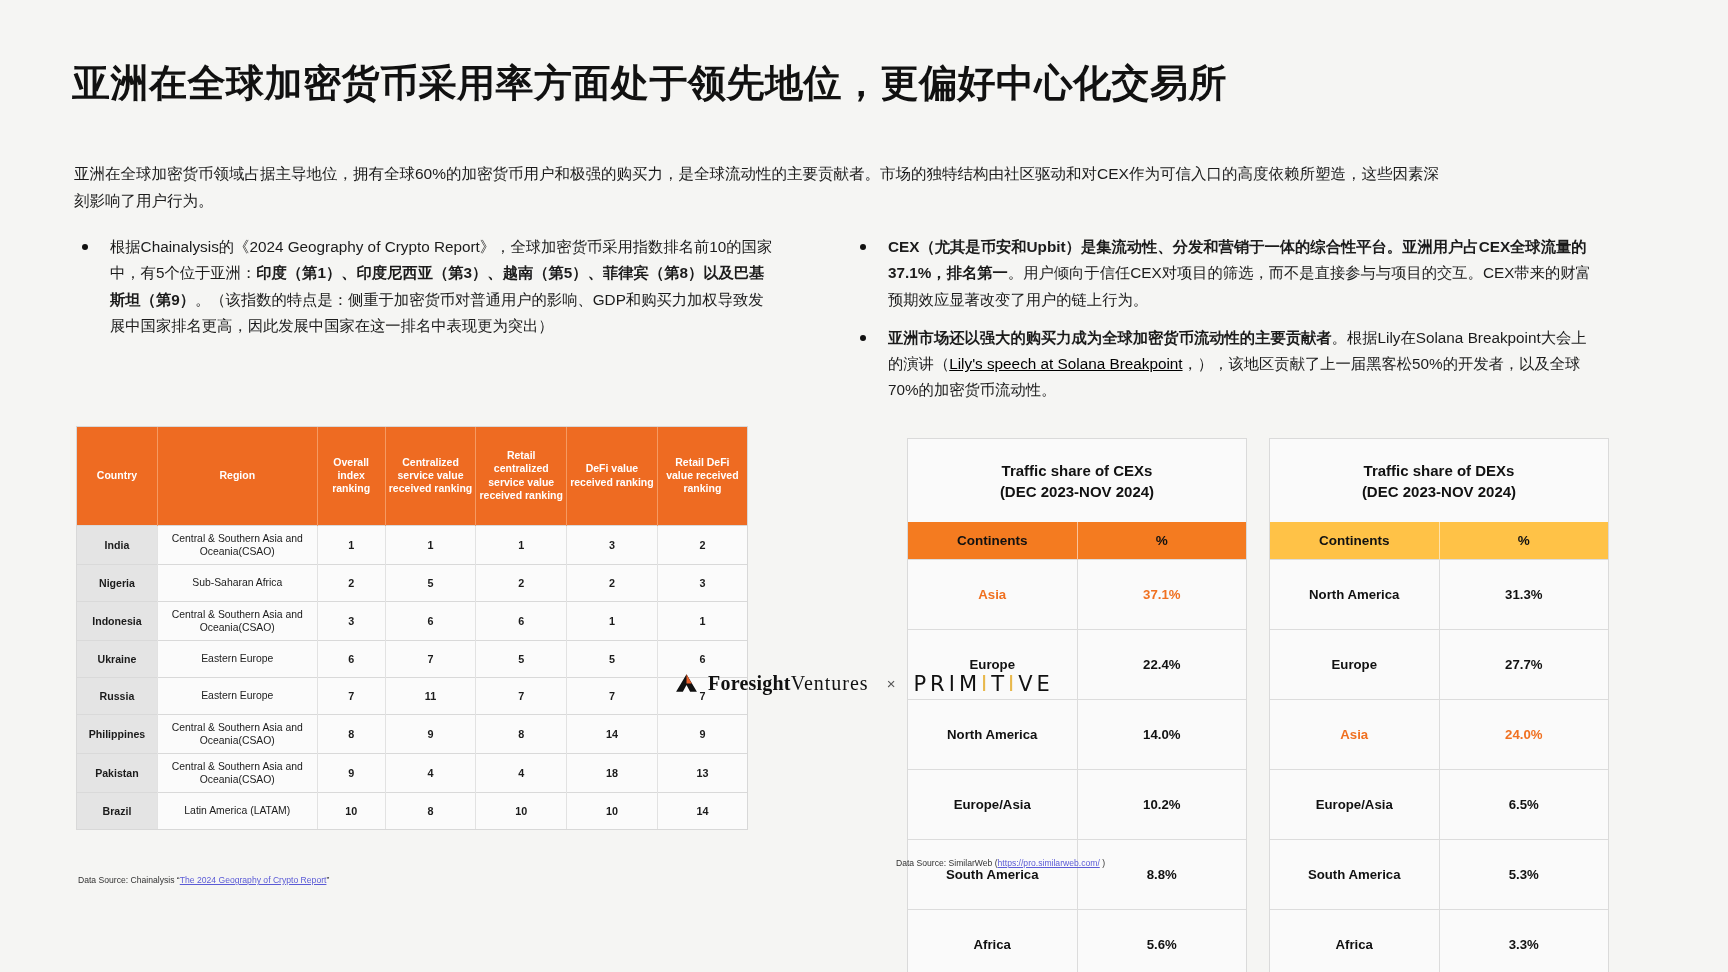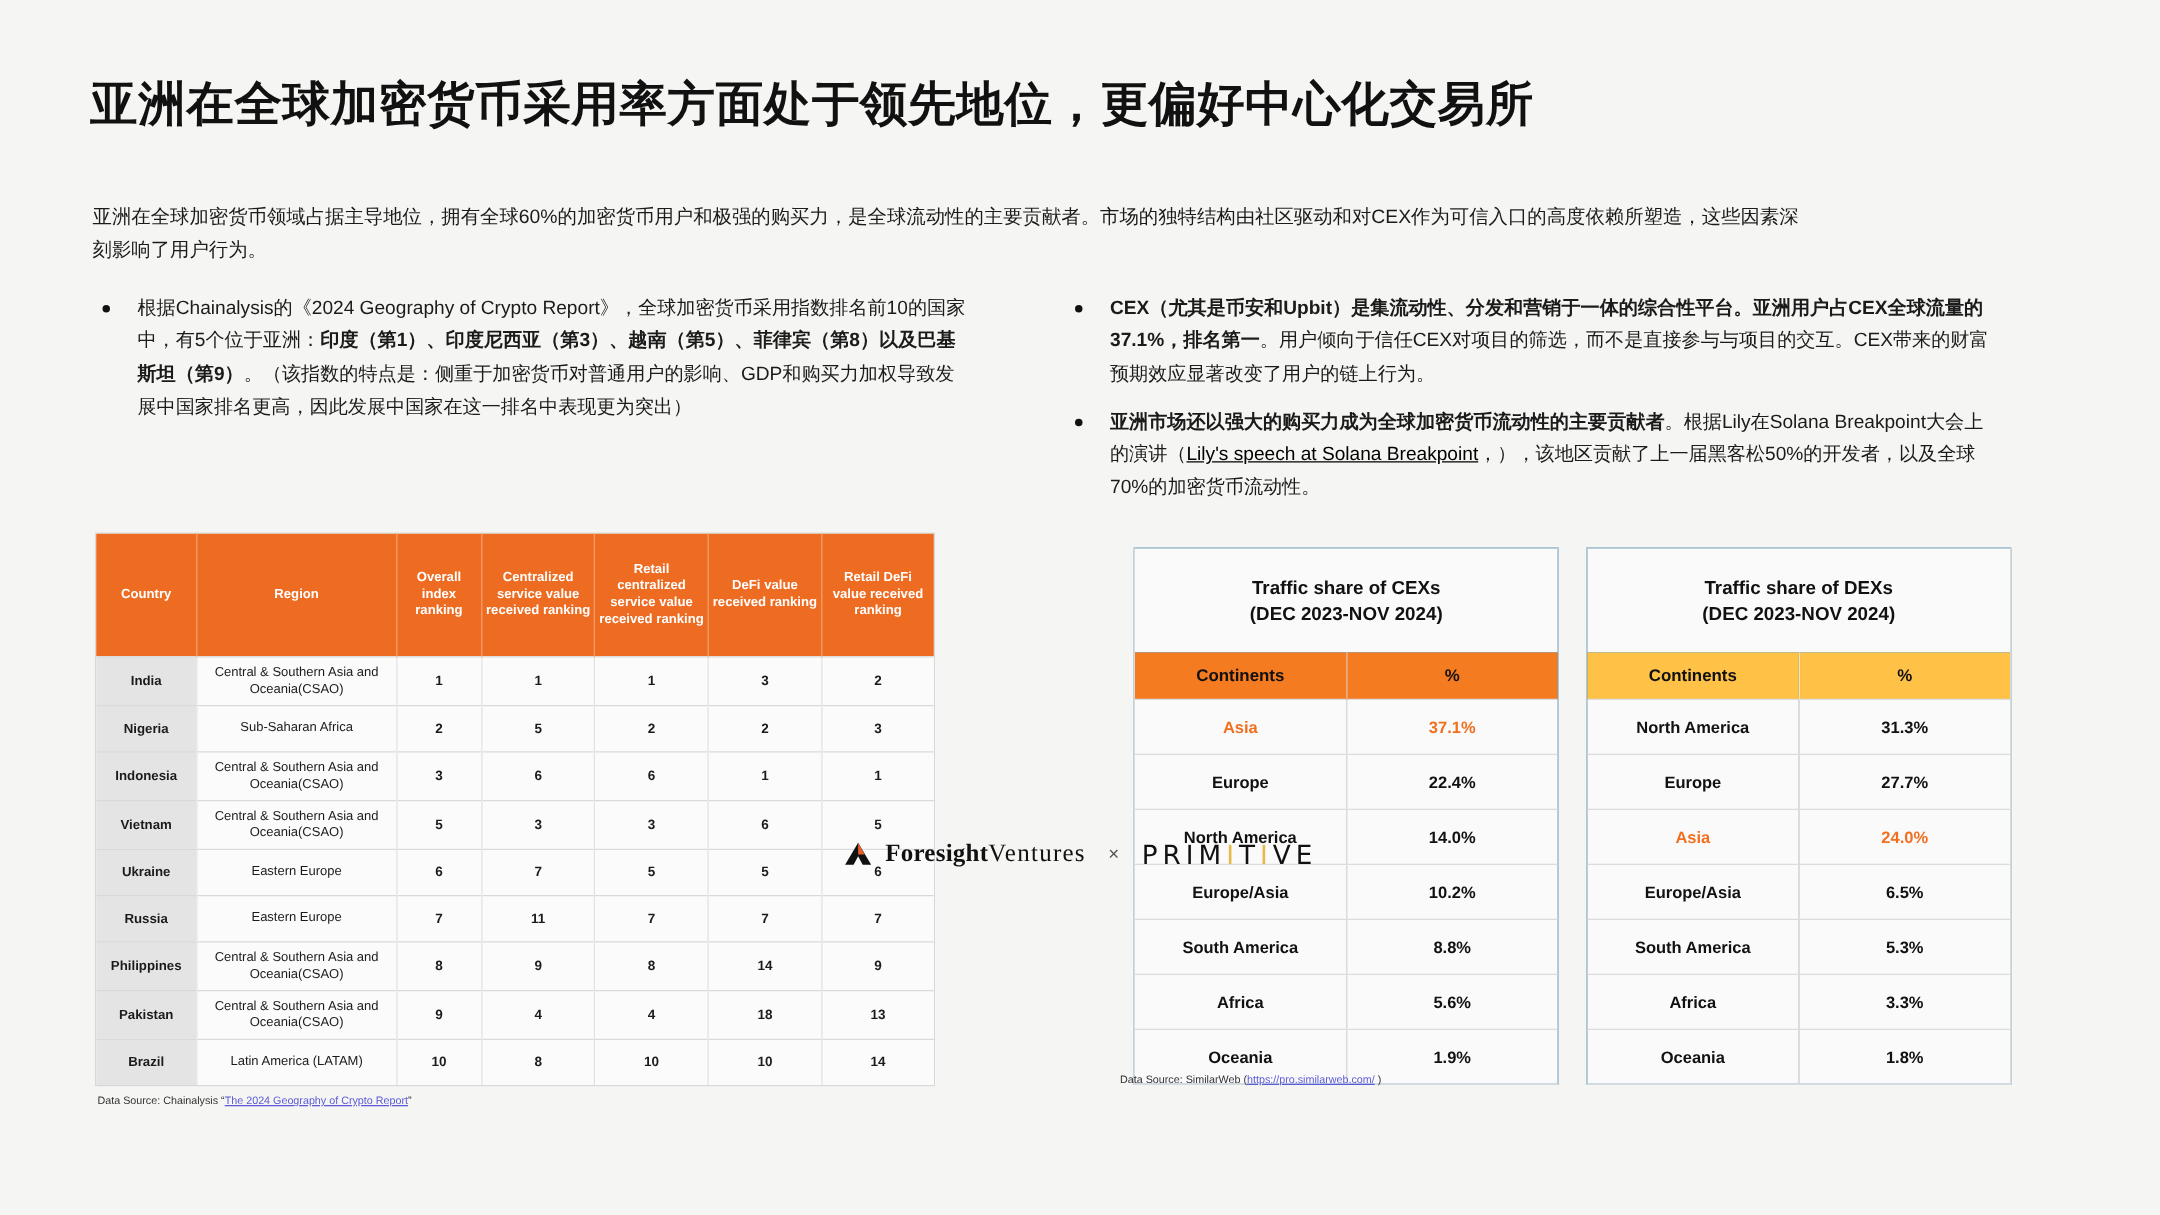--- a/index.html
+++ b/index.html
@@ -122,21 +122,21 @@
     font-size: 13.5px; font-weight: 700; color: #111;
     padding: 11px 4px; text-align: center;
     border-right: 1px solid rgba(255,255,255,.55);
   }
   table.share-tbl th:last-child { border-right: none; }
   .hdr-orange th { background: #f47b20; }
   .hdr-amber  th { background: #ffc247; }
 
   table.share-tbl td {
     font-size: 13.2px; font-weight: 700; color: #111;
-    text-align: center; padding: 14px 4px; height: 35px;
+    text-align: center; padding: 27px 4px; height: 35px;
     border-top: 1px solid #dcdcdc;
     border-right: 1px solid #dcdcdc;
     background: #fafafa;
   }
   table.share-tbl td:last-child { border-right: none; }
   table.share-tbl tr.hl td { color: #f07020; }
 
   
   .footer {
     position: absolute; left: 0; right: 0; bottom: 34px;
@@ -228,29 +228,20 @@
           <tr>
             <td class="country">Indonesia</td>
             <td class="region">Central &amp; Southern Asia and Oceania(CSAO)</td>
             <td class="num">3</td>
             <td class="num">6</td>
             <td class="num">6</td>
             <td class="num">1</td>
             <td class="num">1</td>
           </tr>
           <tr>
-            <td class="country">Vietnam</td>
-            <td class="region">Central &amp; Southern Asia and Oceania(CSAO)</td>
-            <td class="num">5</td>
-            <td class="num">3</td>
-            <td class="num">3</td>
-            <td class="num">6</td>
-            <td class="num">5</td>
-          </tr>
-          <tr>
             <td class="country">Ukraine</td>
             <td class="region">Eastern Europe</td>
             <td class="num">6</td>
             <td class="num">7</td>
             <td class="num">5</td>
             <td class="num">5</td>
             <td class="num">6</td>
           </tr>
           <tr>
             <td class="country">Russia</td>

